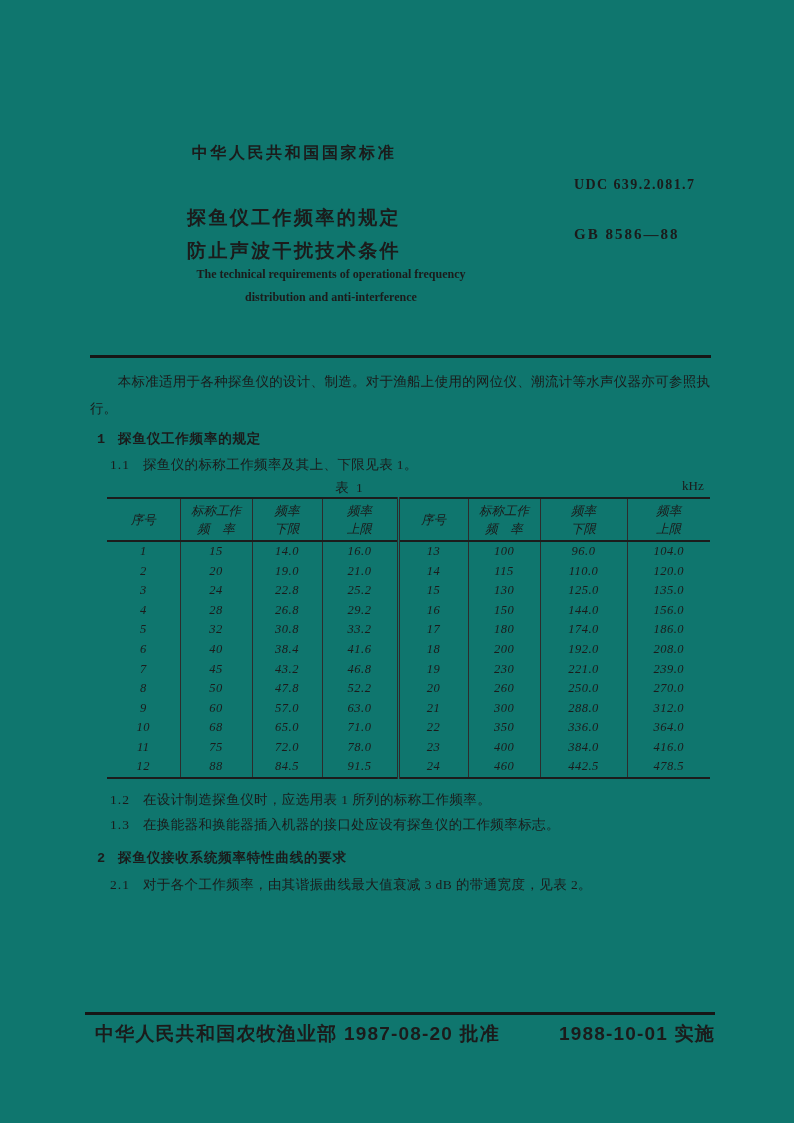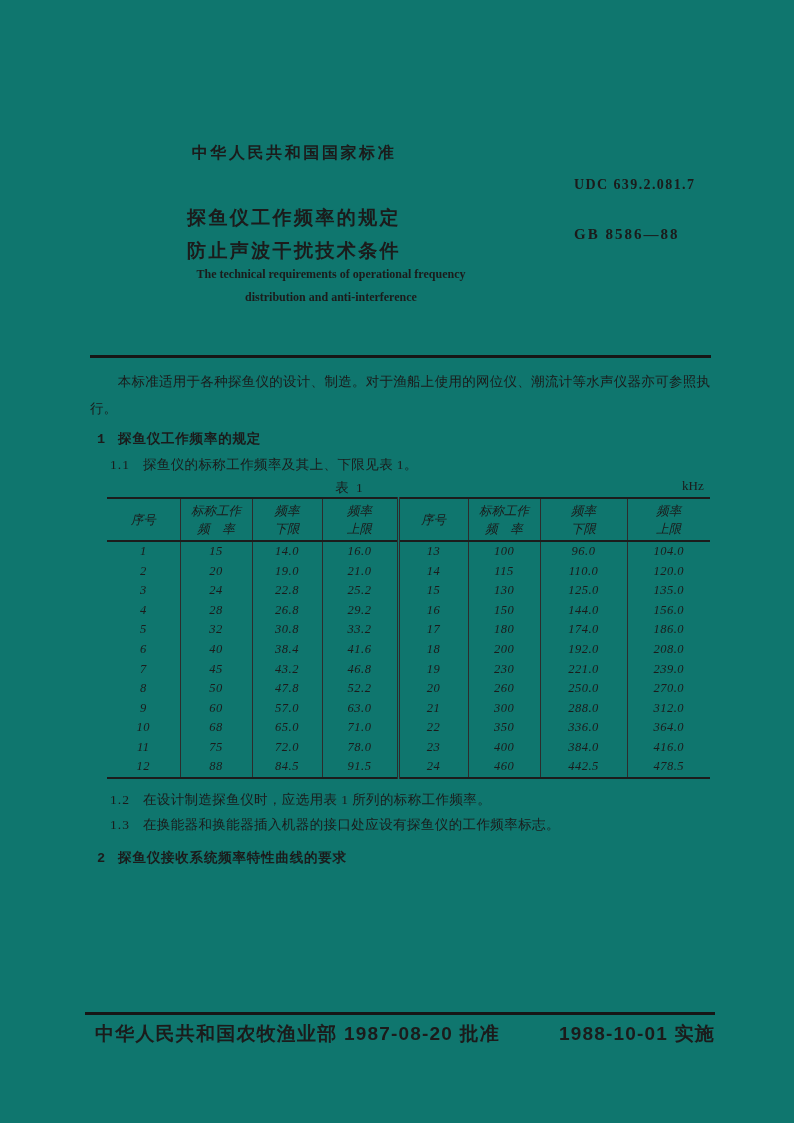--- a/index.html
+++ b/index.html
@@ -308,20 +308,23 @@
   </div>
 
   <div class="clause" id="clause-1-3">
     <span class="num">1.3</span><span>在换能器和换能器插入机器的接口处应设有探鱼仪的工作频率标志。</span>
   </div>
 
   <div class="sec-heading" id="sec2">
     <span class="num">2</span><span>探鱼仪接收系统频率特性曲线的要求</span>
   </div>
 
+  <div class="clause" id="clause-2-1">
+    <span class="num">2.1</span><span>对于各个工作频率，由其谐振曲线最大值衰减 3 dB 的带通宽度，见表 2。</span>
+  </div>
 
   <div class="footer-rule"></div>
 
   <div class="footer">
     <span>中华人民共和国农牧渔业部 1987-08-20 批准</span>
     <span>1988-10-01 实施</span>
   </div>
 
 </div>
 

